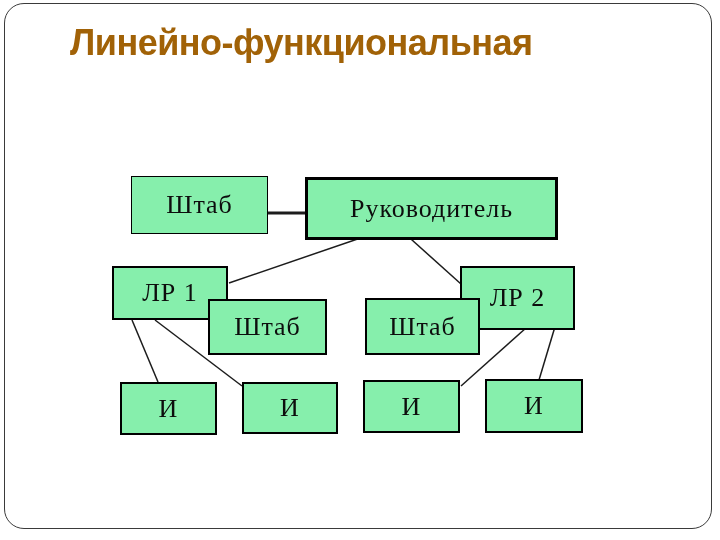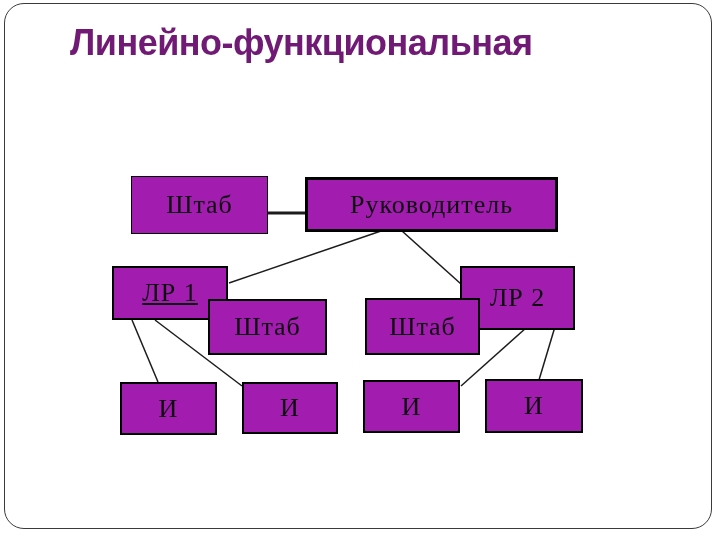--- a/index.html
+++ b/index.html
@@ -17,45 +17,45 @@
     border-radius:20px;
     box-sizing:border-box;
   }
   #title{
     position:absolute;
     left:70px;top:22px;
     font-family:"Liberation Sans", sans-serif;
     font-size:36px;
     font-weight:700;
     letter-spacing:-0.5px;
-    color:#701a75;
+    color:#a16207;
     white-space:nowrap;
   }
   #edges{
     position:absolute;left:0;top:0;width:720px;height:540px;
     z-index:1;
   }
   .node{
     position:absolute;
     box-sizing:border-box;
-    background:#a21caf;
+    background:#86efac;
     border:2px solid #000000;
     display:flex;
     align-items:center;
     justify-content:center;
     font-family:"Liberation Serif", serif;
     font-size:26px;
     letter-spacing:1px;
     color:#0d0d0d;
     z-index:2;
   }
   .node.overlay{ z-index:3; }
   #node-staff-top   { left:131px; top:176px; width:137px; height:58px; border-width:1.5px; }
-  #node-manager     { left:305px; top:177px; width:253px; height:55px; border-width:3px; }
-  #node-lr1         { left:112px; top:266px; width:116px; height:54px; border-width:2px;text-decoration:underline; }
+  #node-manager     { left:305px; top:177px; width:253px; height:63px; border-width:3px; }
+  #node-lr1         { left:112px; top:266px; width:116px; height:54px; border-width:2px; }
   #node-lr2         { left:460px; top:266px; width:115px; height:64px; border-width:2.5px; }
   #node-staff-left  { left:208px; top:299px; width:119px; height:56px; }
   #node-staff-right { left:365px; top:298px; width:115px; height:57px; }
   #node-e1          { left:120px; top:382px; width:97px;  height:53px; }
   #node-e2          { left:242px; top:382px; width:96px;  height:52px; }
   #node-e3          { left:363px; top:380px; width:97px;  height:53px; }
   #node-e4          { left:485px; top:379px; width:98px;  height:54px; }
 </style>
 </head>
 <body>

